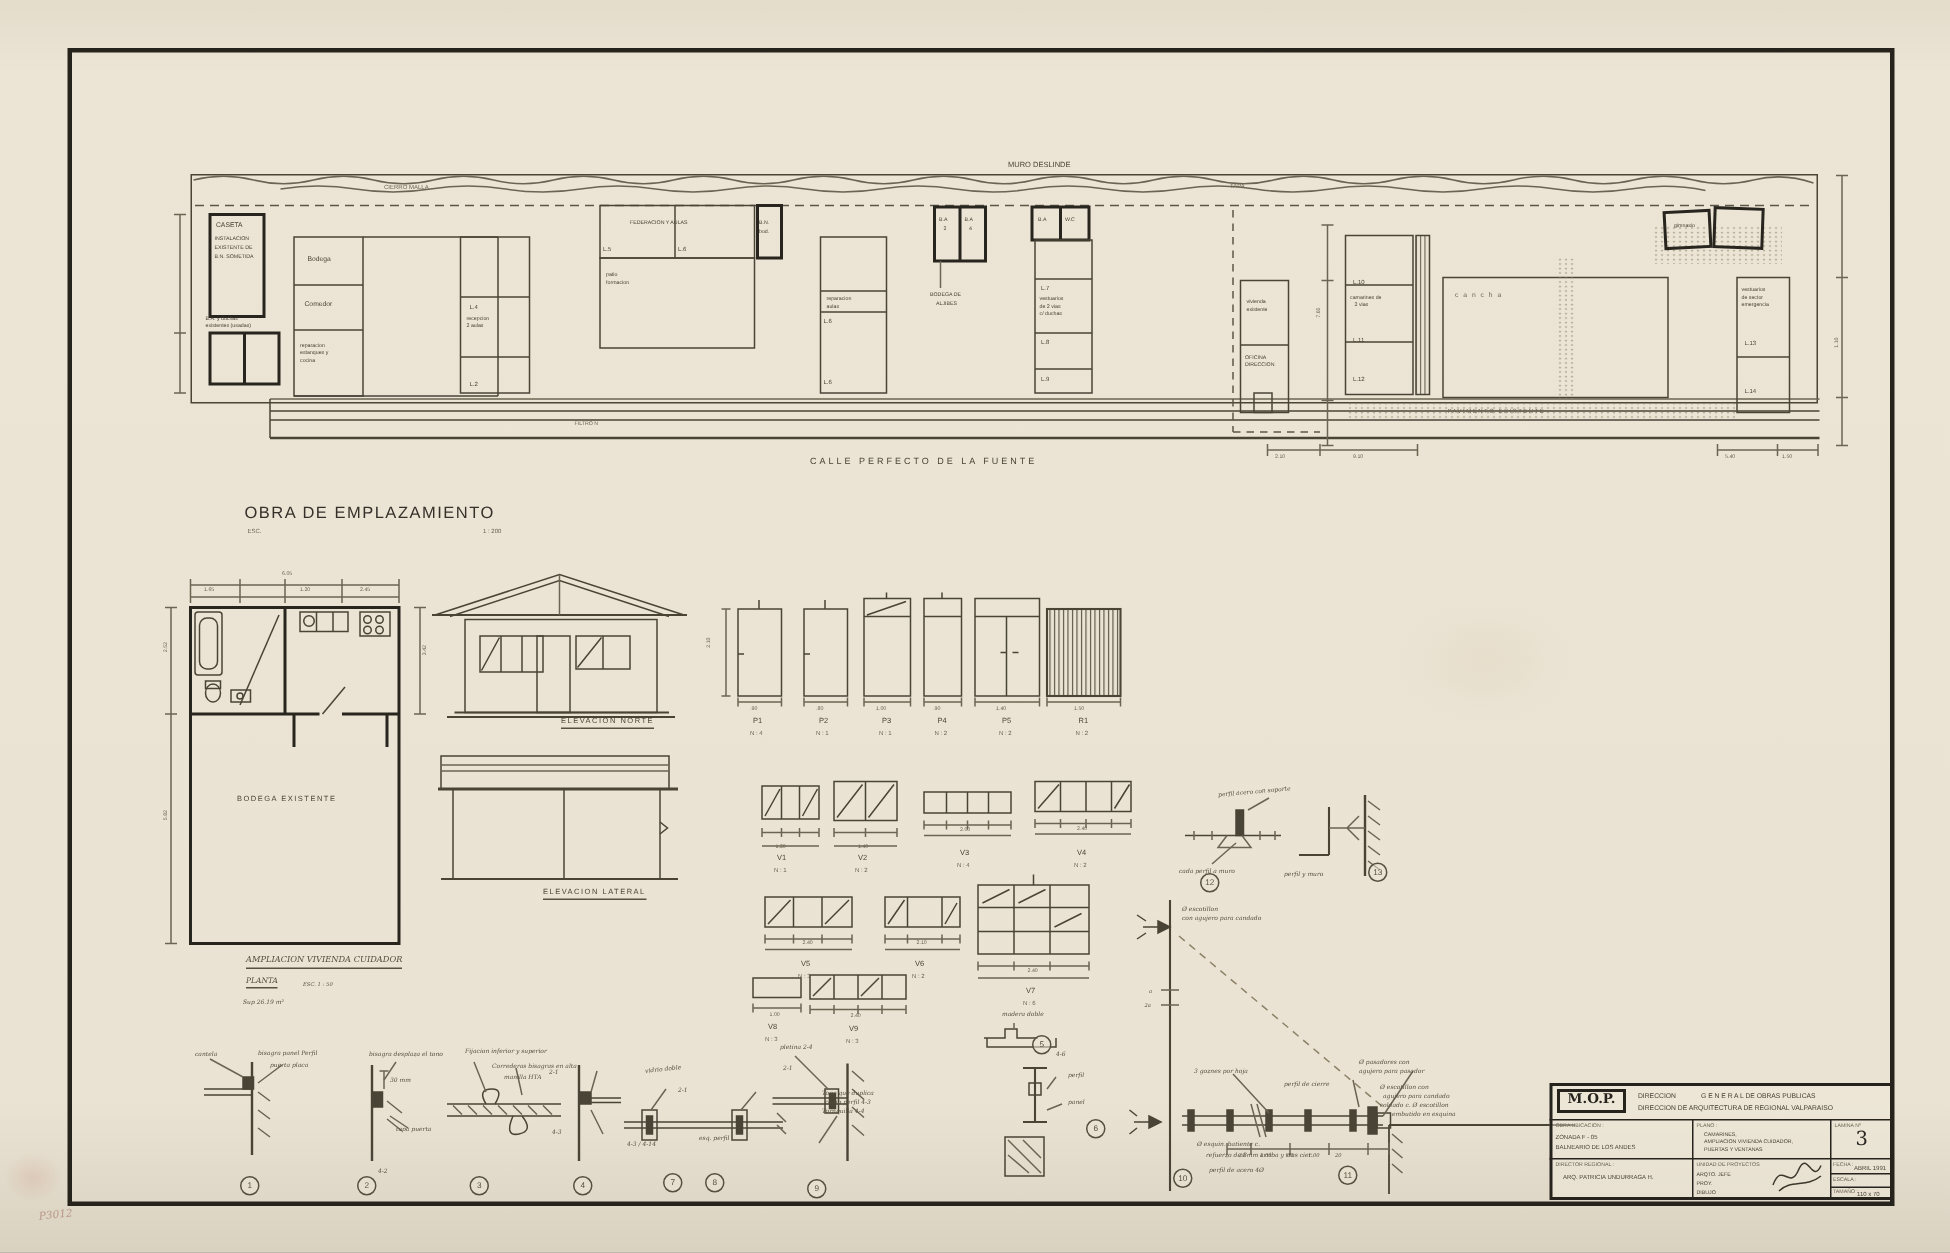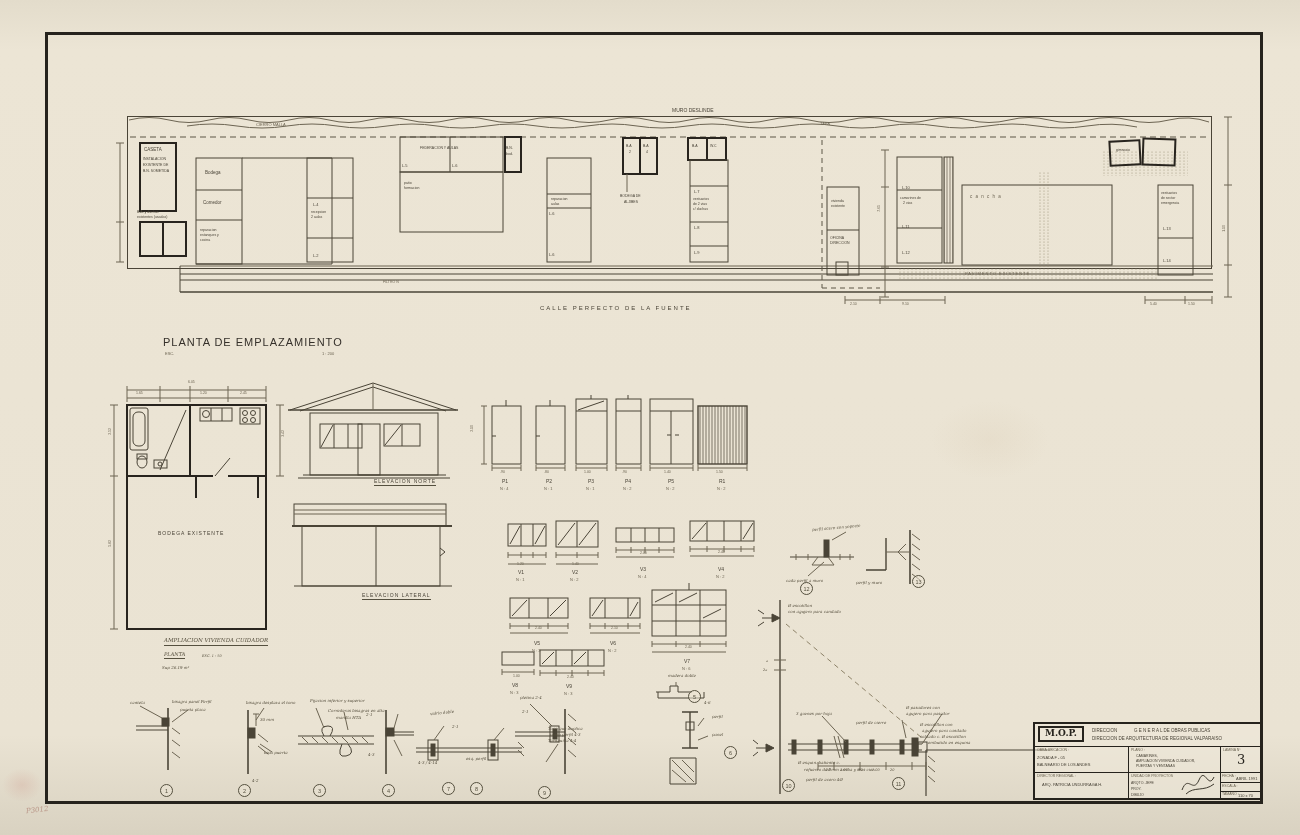--- a/index.html
+++ b/index.html
@@ -171,21 +171,21 @@
   <div class="T f4" style="left:1163px;top:258px;">L.14</div>
   <div class="T f4 ls1 pen" style="left:965px;top:271px;">PAVIMENTO     EXISTENTE</div>
   <div class="T f3 vert pen" style="left:1222px;top:225px;">1.10</div>
   <div class="T f3 pen" style="left:850px;top:302px;">2.10</div>
   <div class="T f3 pen" style="left:902px;top:302px;">9.10</div>
   <div class="T f3 pen" style="left:1150px;top:302px;">5.40</div>
   <div class="T f3 pen" style="left:1188px;top:302px;">1.50</div>
   <div class="T f3 pen" style="left:383px;top:280px;">FILTRO  N</div>
   <div class="T f6 ls2" style="left:540px;top:305px;">CALLE   PERFECTO   DE   LA   FUENTE</div>
 
-  <div class="T f11 ls1" style="left:163px;top:336px;color:#35302a;">PLANTA  DE  EMPLAZAMIENTO</div>
+  <div class="T f11 ls1" style="left:163px;top:336px;color:#35302a;">OBRA  DE  EMPLAZAMIENTO</div>
   <div class="T f4 pen" style="left:165px;top:351px;">ESC.</div>
   <div class="T f4 pen" style="left:322px;top:351px;">1 : 200</div>
 
   <svg style="left:108px;top:378px;" width="180" height="258" viewBox="0 0 180 258">
     <g stroke="#4a4437" fill="none" stroke-width="1">
       <rect x="19" y="27" width="139" height="224" stroke="#28241e" stroke-width="2"></rect>
       <path d="M82,27 V98" stroke="#28241e" stroke-width="2"></path>
       <path d="M19,98 H105 M120,98 H158" stroke="#28241e" stroke-width="2"></path>
       <path d="M88,98 V120 M150,98 V120" stroke="#28241e" stroke-width="2"></path>
 

